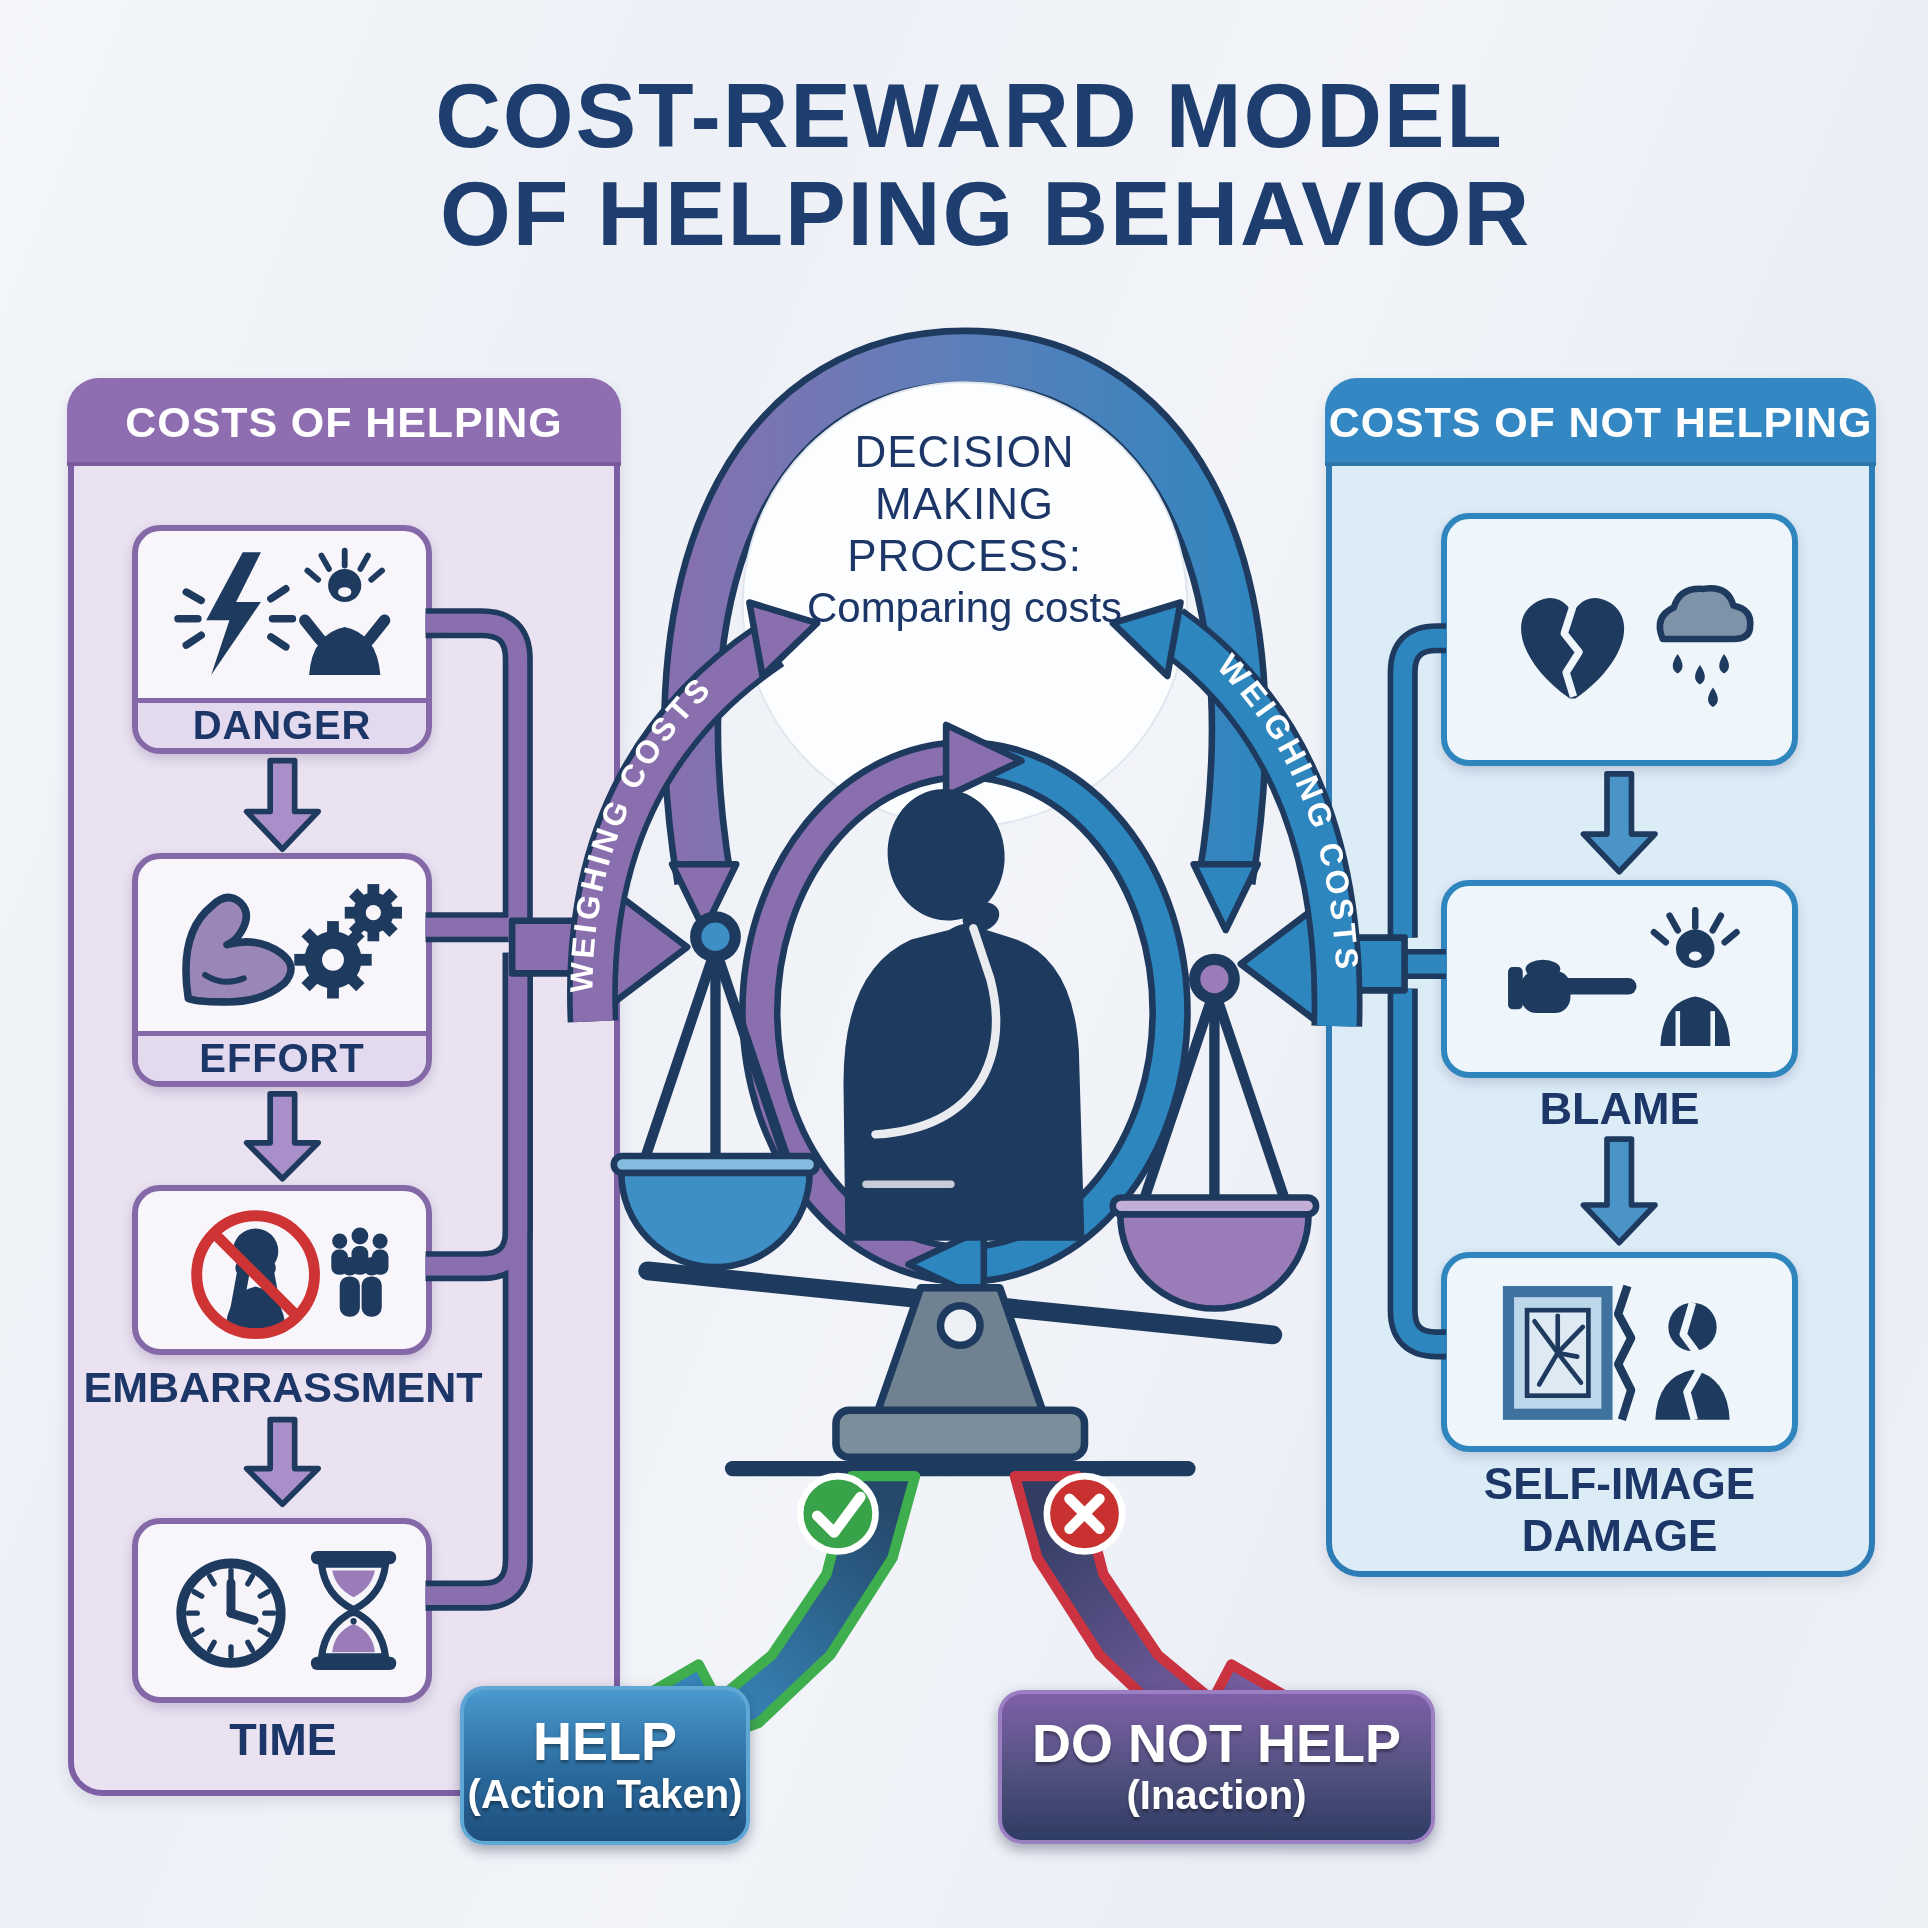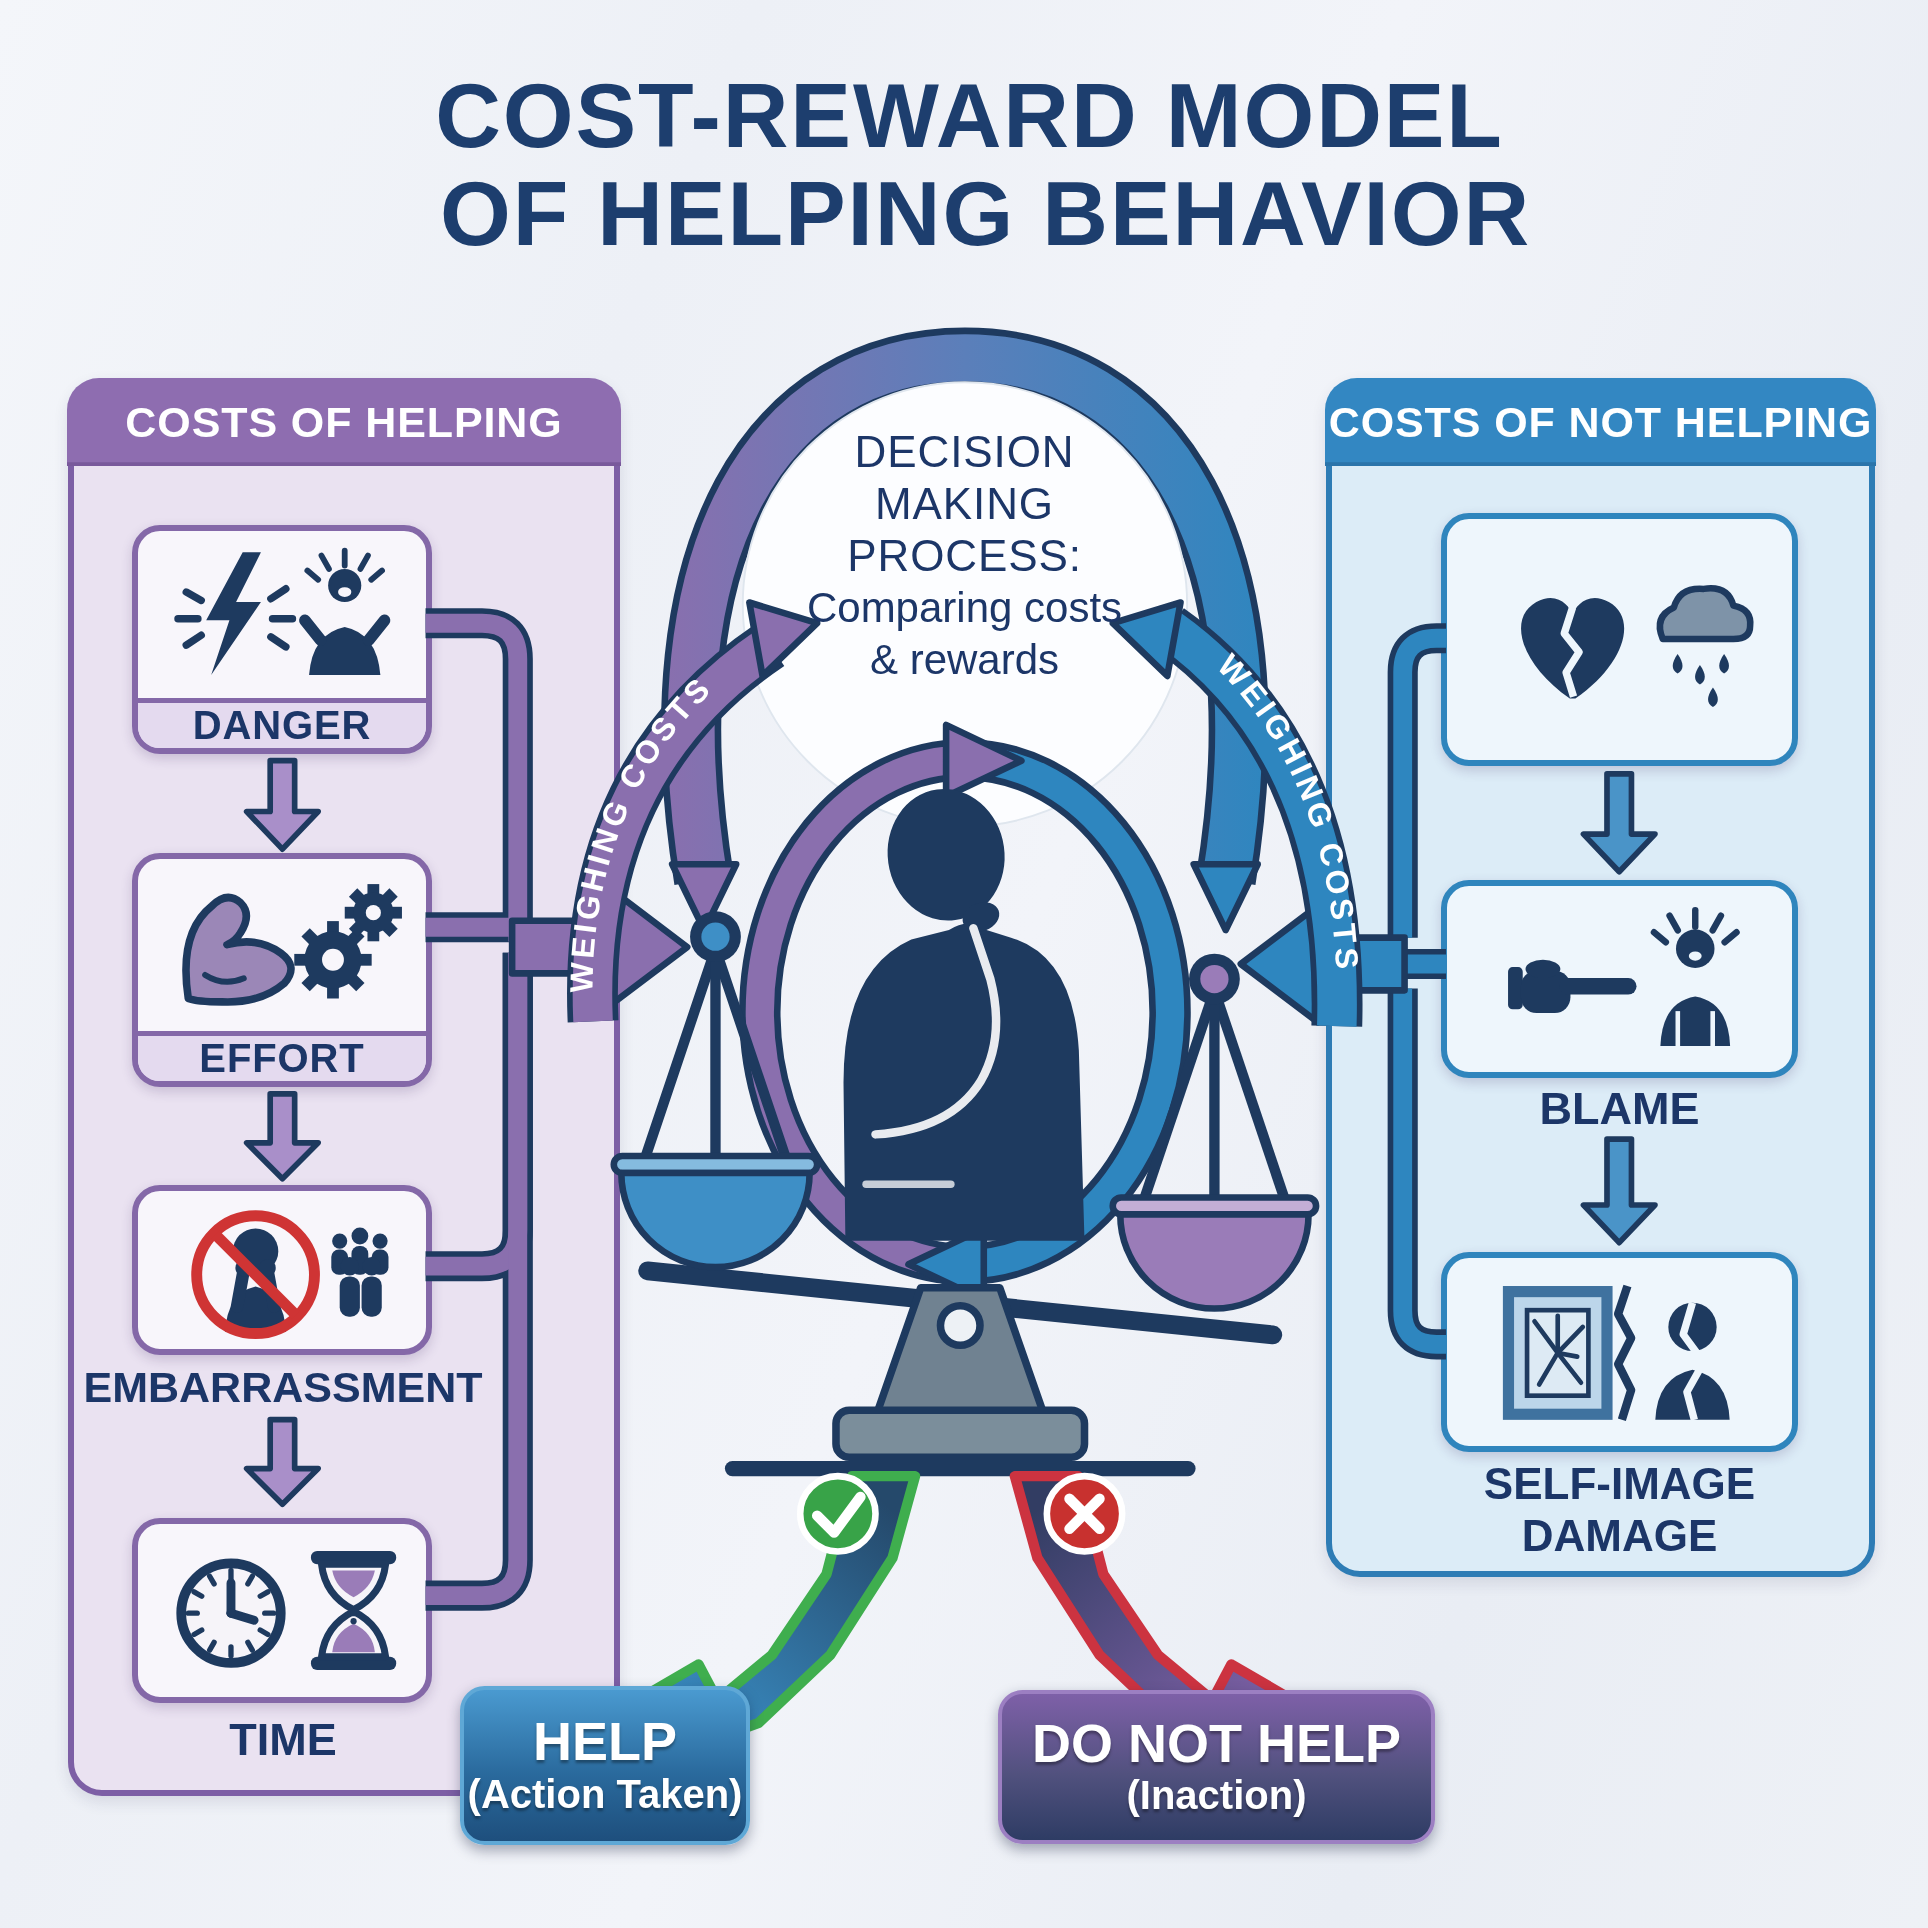--- a/index.html
+++ b/index.html
@@ -426,21 +426,20 @@
     <g fill="#4a94c8" stroke="#1e3a5f" stroke-width="6" stroke-linejoin="round">
       <polygon points="1707,822 1733,822 1733,886 1758,886 1720,926 1682,886 1707,886"></polygon>
       <polygon points="1707,1210 1733,1210 1733,1280 1758,1280 1720,1320 1682,1280 1707,1280"></polygon>
     </g>
   </svg>
 
   <div class="abs circle-text">
     <div class="b">DECISION</div>
     <div class="b">MAKING PROCESS:</div>
     <div class="r">Comparing costs</div>
-    <div class="r">&amp; rewards</div>
   </div>
 
   <div class="abs outcome btn-help">
     <div class="t1">HELP</div>
     <div class="t2">(Action Taken)</div>
   </div>
   <div class="abs outcome btn-nohelp">
     <div class="t1">DO NOT HELP</div>
     <div class="t2">(Inaction)</div>
   </div>

